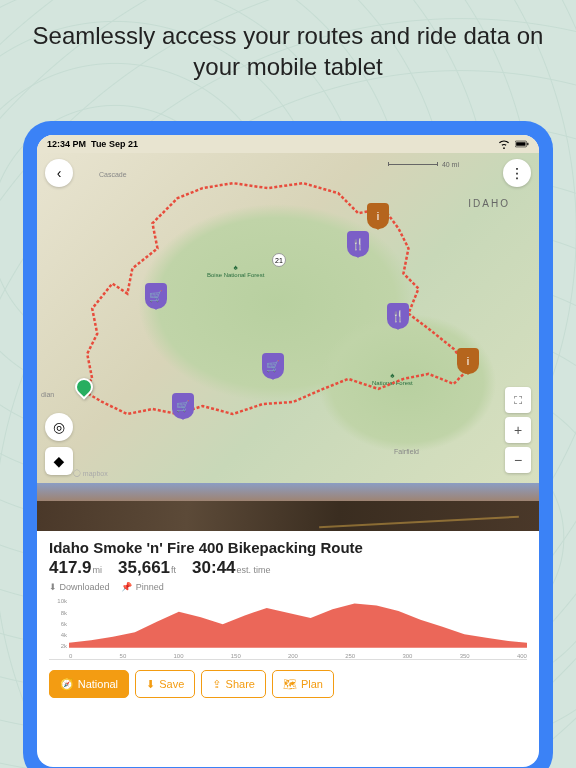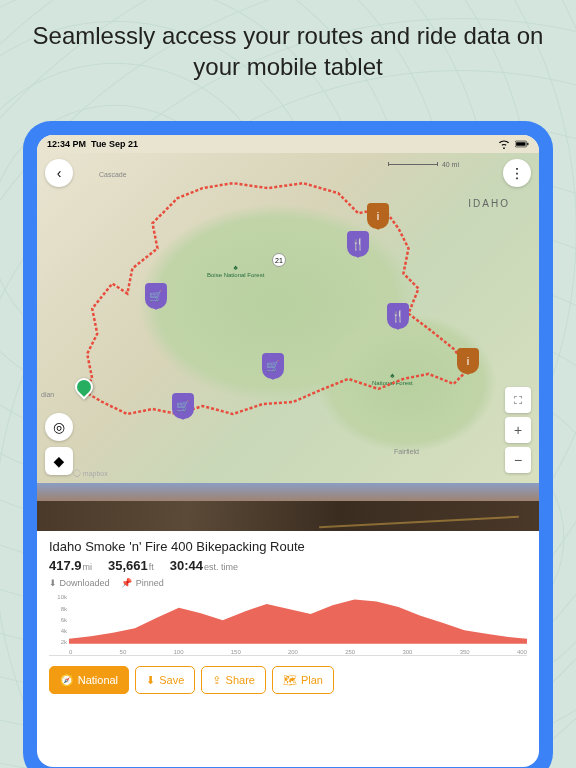--- a/index.html
+++ b/index.html
@@ -29,24 +29,24 @@
 .sqbtn{position:absolute;width:26px;height:26px;background:#fff;border-radius:4px;box-shadow:0 1px 3px rgba(0,0,0,.2);display:flex;align-items:center;justify-content:center;cursor:pointer;font-size:14px;color:#555}
 .startpin{position:absolute;width:18px;height:18px;background:#27ae60;border:2px solid #fff;border-radius:50% 50% 50% 0;transform:rotate(-45deg);box-shadow:0 1px 3px rgba(0,0,0,.3)}
 .scale{position:absolute;top:8px;right:80px;font-size:7px;color:#666;display:flex;align-items:center;gap:4px}
 .scale-bar{width:50px;height:1px;background:#666;position:relative}
 .scale-bar::before,.scale-bar::after{content:'';position:absolute;width:1px;height:4px;background:#666;top:-2px}
 .scale-bar::after{right:0}
 .photo{height:48px;background:linear-gradient(to bottom,#8b9dc3 0%,#a0826d 40%,#6b5842 70%,#3d3426 100%);position:relative;overflow:hidden}
 .photo::before{content:'';position:absolute;bottom:0;left:0;right:0;height:30px;background:linear-gradient(95deg,#4a3829 0%,#5c4a38 30%,#3a2d20 60%,#4a3829 100%)}
 .photo::after{content:'';position:absolute;bottom:8px;right:20px;width:200px;height:2px;background:rgba(255,200,80,.4);transform:rotate(-3deg)}
 .details{padding:8px 12px;background:#fff}
-.title{font-size:13px;font-weight:400;color:#222;margin-bottom:2px}
+.title{font-size:15px;font-weight:700;color:#222;margin-bottom:2px}
 .meta{font-size:9px;color:#888;margin-bottom:6px}
 .stats{display:flex;gap:16px;margin-bottom:4px}
-.stat-val{font-size:13px;font-weight:600;color:#222}
+.stat-val{font-size:17px;font-weight:600;color:#222}
 .stat-unit{font-size:9px;color:#888;margin-left:1px}
 .badges{display:flex;gap:12px;font-size:9px;color:#888;margin-bottom:6px}
 .badge{display:flex;align-items:center;gap:3px}
 .surface{display:flex;gap:12px;font-size:9px;margin-bottom:4px;align-items:center}
 .chip{width:10px;height:8px;border-radius:1px}
 .chip-paved{background:#e74c3c}
 .chip-unpaved{background:#e74c3c;opacity:.5}
 .elev{height:62px;position:relative;border-bottom:1px solid #ddd;margin-bottom:2px}
 .elev-y{position:absolute;left:0;top:0;bottom:10px;width:18px;display:flex;flex-direction:column;justify-content:space-between;font-size:6px;color:#999;text-align:right}
 .elev-svg{position:absolute;left:20px;right:0;top:0;bottom:10px}

